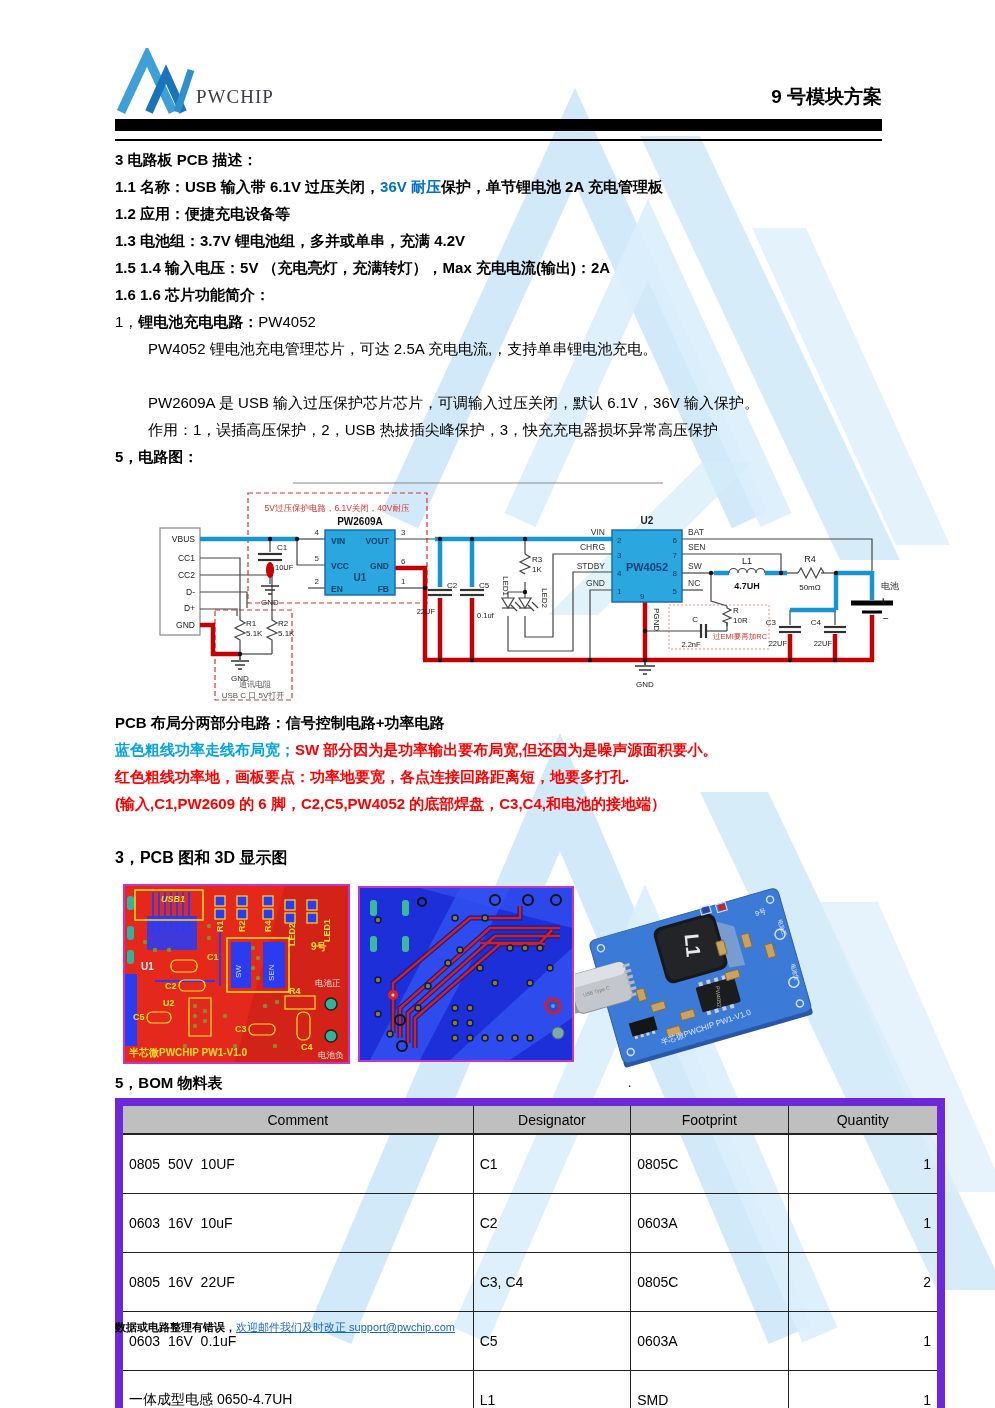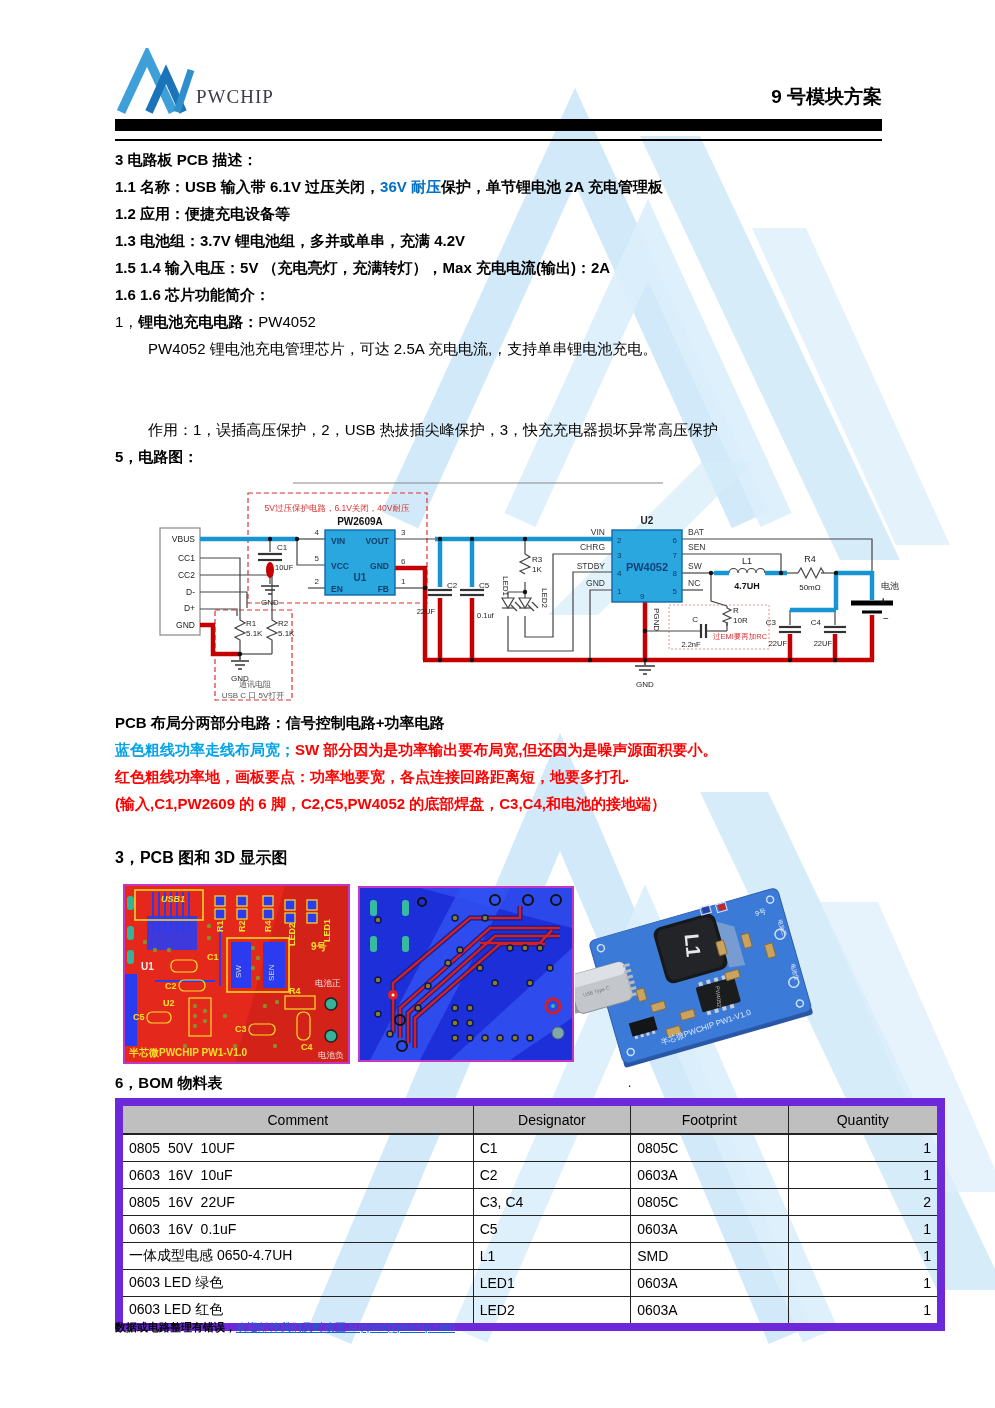--- a/index.html
+++ b/index.html
@@ -16,21 +16,21 @@
   .doc-title{position:absolute;right:113px;top:84px;font-size:19px;font-weight:bold;z-index:1;}
   .black-bar{position:absolute;left:115px;top:119px;width:767px;height:12px;background:#000;z-index:1;}
   .thin-bar{position:absolute;left:115px;top:139px;width:767px;height:2px;background:#000;z-index:1;}
   .brandtext{position:absolute;left:196px;top:86px;font-family:"Liberation Serif",serif;
              font-size:19px;letter-spacing:1px;color:#3b3b4d;z-index:1;}
   .img-frame{position:absolute;border:2px solid #c536c5;z-index:2;}
   .bom{position:absolute;left:115px;top:1098px;width:830px;border-collapse:collapse;
        font-size:14px;z-index:1;border:8px solid #6d28d9;background:transparent;}
   .bom th{background:#BFBFBF;border:1px solid #222;border-bottom:2px solid #222;
           height:25px;font-weight:normal;}
-  .bom td{border:1px solid #222;height:26px;padding:0 6px;white-space:pre;background:transparent;margin-left:30px;}
+  .bom td{border:1px solid #222;height:26px;padding:16px 6px;white-space:pre;background:transparent;margin-left:30px;}
   .bom td.qty{text-align:right;}
   .footer{position:absolute;left:115px;top:1320px;font-size:11px;z-index:1;}
   .footer a{color:#1668c9;text-decoration:underline;font-weight:normal;}
   .footer .pre{font-weight:bold;margin-top:7px;}
   .dot{position:absolute;left:628px;top:1076px;font-size:12px;z-index:1;}
 </style>
 </head>
 <body>
 
 <div class="page">
@@ -60,20 +60,21 @@
   <div class="thin-bar"></div>
 
   <div class="tline b" style="top:147px">3 电路板 PCB 描述：</div>
   <div class="tline b" style="top:174px"><span>1.1  名称：USB 输入带 6.1V 过压关闭，</span><span style="color:#0070C0">36V 耐压</span><span>保护，单节锂电池 2A 充电管理板</span></div>
   <div class="tline b" style="top:201px">1.2  应用：便捷充电设备等</div>
   <div class="tline b" style="top:228px">1.3  电池组：3.7V 锂电池组，多并或单串，充满 4.2V</div>
   <div class="tline b" style="top:255px">1.5 1.4  输入电压：5V （充电亮灯，充满转灯），Max 充电电流(输出)：2A</div>
   <div class="tline b" style="top:282px">1.6  1.6 芯片功能简介：</div>
   <div class="tline" style="top:309px"><span>1，</span><span class="b">锂电池充电电路：</span><span>PW4052</span></div>
   <div class="tline indent" style="top:336px">PW4052  锂电池充电管理芯片，可达 2.5A 充电电流,，支持单串锂电池充电。</div>
+  <div class="tline indent" style="top:390px">PW2609A 是 USB 输入过压保护芯片芯片，可调输入过压关闭，默认 6.1V，36V 输入保护。</div>
   <div class="tline indent" style="top:417px">作用：1，误插高压保护，2，USB 热拔插尖峰保护，3，快充充电器损坏异常高压保护</div>
   <div class="tline b" style="top:444px">5，电路图：</div>
 
   <svg class="abs z1" style="left:135px;top:458px" width="860" height="250" viewBox="0 0 860 250">
     <g>
       <line x1="158" y1="25" x2="528" y2="25" stroke="#888" stroke-width="1"></line>
     </g>
 
     <g fill="none" stroke="#e03030">
       <rect x="113" y="35" width="179" height="110" stroke-dasharray="5,3" stroke-width="1.2"></rect>
@@ -564,21 +565,21 @@
         <g font-size="6" fill="#E8F0FA">
           <text x="196" y="56" font-size="7">9号</text>
           <text x="216" y="66" font-size="5.5" transform="rotate(90 216 66)">电池正</text>
           <text x="216" y="112" font-size="5.5" transform="rotate(90 216 112)">电池负</text>
         </g>
         <text x="70" y="154" font-size="8" fill="#DCE8F8" transform="rotate(-3 70 154)">半芯微PWCHIP PW1-V1.0</text>
       </g>
     </svg>
   </div>
 
-  <div class="tline b" style="top:1070px">6，BOM 物料表</div>
+  <div class="tline b" style="top:1070px">5，BOM 物料表</div>
   <div class="dot">.</div>
 
   <table class="bom">
     <colgroup>
         <col style="width:315px">
         <col style="width:140px">
         <col style="width:140px">
         <col style="width:136px">
       </colgroup>
     <thead>

